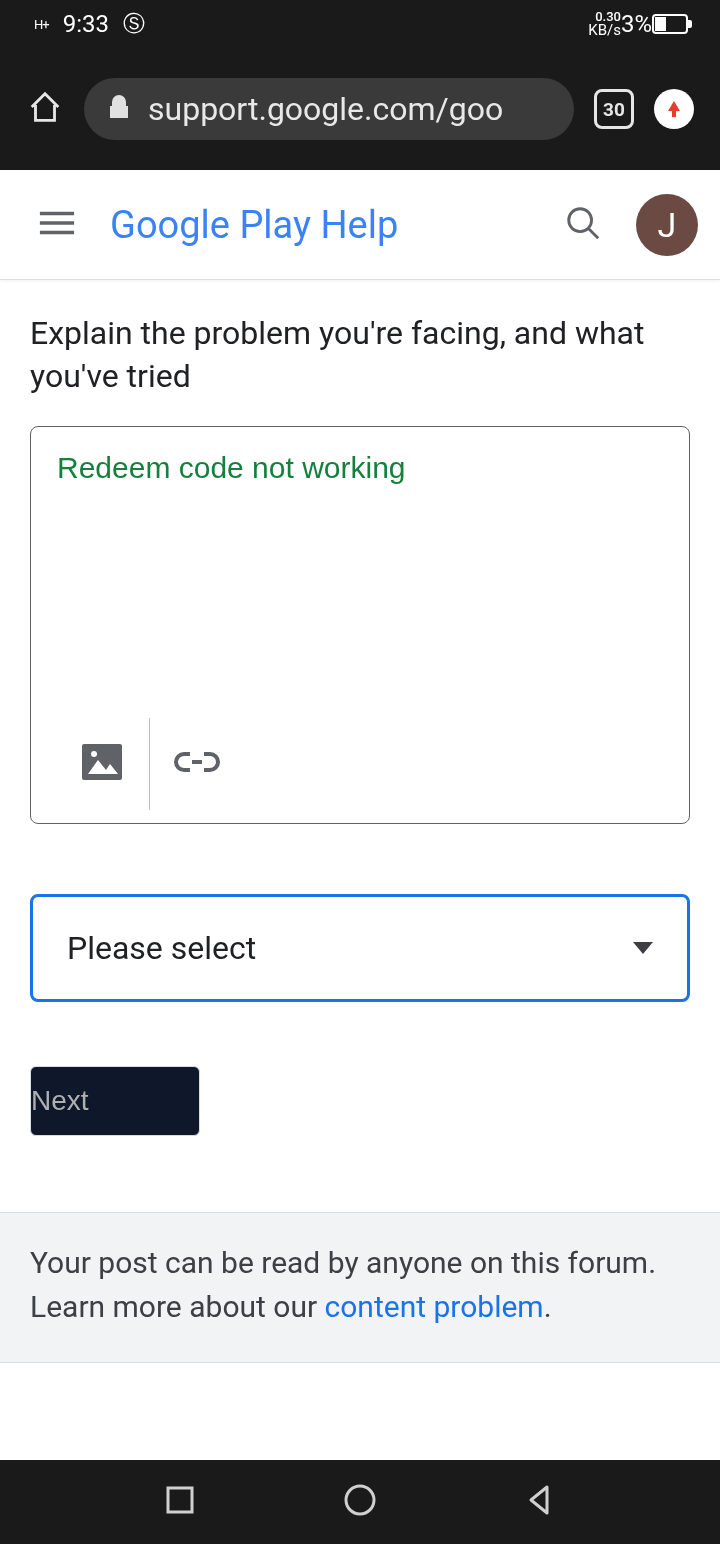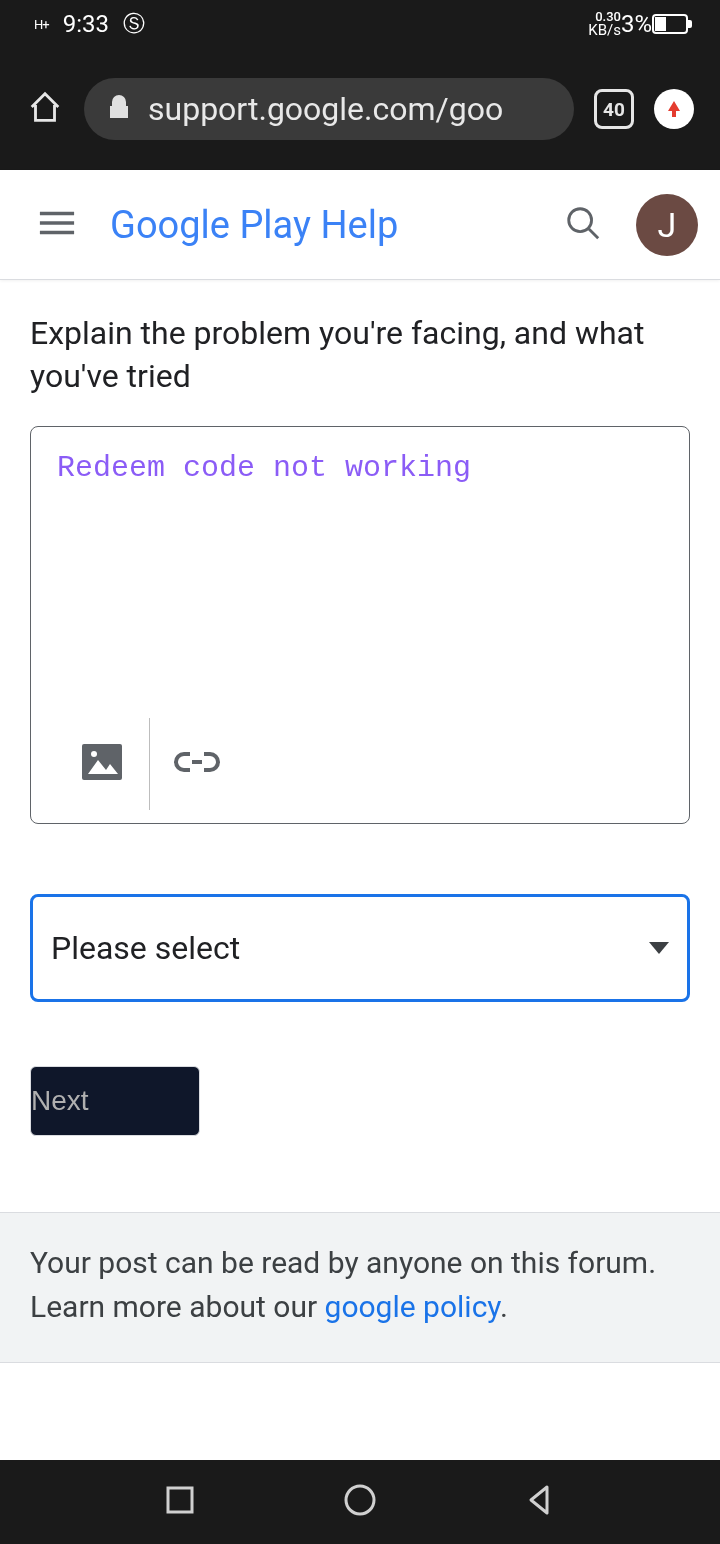--- a/index.html
+++ b/index.html
@@ -91,37 +91,37 @@
   
   .content { padding: 32px 30px 0; }
   .label { font-size: 32px; color:#202124; line-height:1.35; margin-bottom: 28px; }
   .textarea-wrap {
     border:1px solid #5f6368; border-radius:8px;
     height: 398px;
     display:flex; flex-direction:column;
   }
   .textarea {
     flex:1; border:none; outline:none; resize:none;
-    font-size:30px; color:#8b5cf6; padding:24px 26px;
-    font-family:Liberation Mono, monospace; background:transparent;
+    font-size:30px; color:#15803d; padding:24px 26px;
+    font-family:Liberation Sans, sans-serif; background:transparent;
   }
   .toolbar {
     height: 118px; display:flex; align-items:center; padding:0 24px; gap:0;
   }
   .tb-btn { width:94px; height:70px; display:flex; align-items:center; justify-content:center; }
   .tb-divider { width:1px; height:92px; background:#bdbdbd; }
   .image-icon svg { width:44px; height:40px; fill:#5f6368; }
   .link-icon svg { width:50px; height:26px; fill:none; stroke:#5f6368; stroke-width:4; }
 
   .category-section { margin-top: 70px; }
   .cat-label { font-size:30px; color:#202124; margin-bottom: 28px; }
   .select-box {
     border:3px solid #1a73e8; border-radius:8px;
     height:108px; display:flex; align-items:center; justify-content:space-between;
-    padding: 0 18px; cursor:pointer;
+    padding: 0 34px; cursor:pointer;
   }
   .select-text { font-size:32px; color:#202124; }
   .dropdown-icon { width:0; height:0; border-left:10px solid transparent; border-right:10px solid transparent; border-top:12px solid #3c4043; }
 
   .next-btn {
     margin-top: 64px;
     width:170px; height:70px;
     border:1px solid #dadce0; border-radius:6px;
     background:#0f172a; color:#b0b0b0; font-size:28px;
     display:flex; align-items:center; justify-content:flex-start;
@@ -178,21 +178,21 @@
   </div>
   <div class="url-pill">
     <span class="lock-icon">
       <svg viewBox="0 0 22 26">
           <path d="M4 12 V8 a7 7 0 0 1 14 0 V12 M2 12 h18 v12 H2 z" fill="#e0e0e0"></path>
         </svg>
     </span>
     <span>support.google.com/goo</span>
   </div>
   <div class="tabs-badge">
-    <span>40</span>
+    <span>30</span>
   </div>
   <div class="upload-indicator">
     <svg viewBox="0 0 20 20">
         <path d="M10 2 L16 12 H12 V18 H8 V12 H4 Z"></path>
       </svg>
   </div>
 </div>
 
 <div class="app-header">
   <div class="menu-icon">
@@ -245,21 +245,21 @@
       <span class="select-text">Please select</span>
       <span class="dropdown-icon"></span>
     </div>
   </div>
 
   <button class="next-btn">
     <span>Next</span>
   </button>
 
   <div class="notice">
-    <span>Your post can be read by anyone on this forum. Learn more about our </span><a href="#">google policy</a><span>.</span>
+    <span>Your post can be read by anyone on this forum. Learn more about our </span><a href="#">content problem</a><span>.</span>
   </div>
 </div>
 
 <div class="nav-bar">
   <div class="nav-btn">
     <svg width="34" height="34" viewBox="0 0 34 34">
         <rect x="5" y="5" width="24" height="24"></rect>
       </svg>
   </div>
   <div class="nav-btn">

